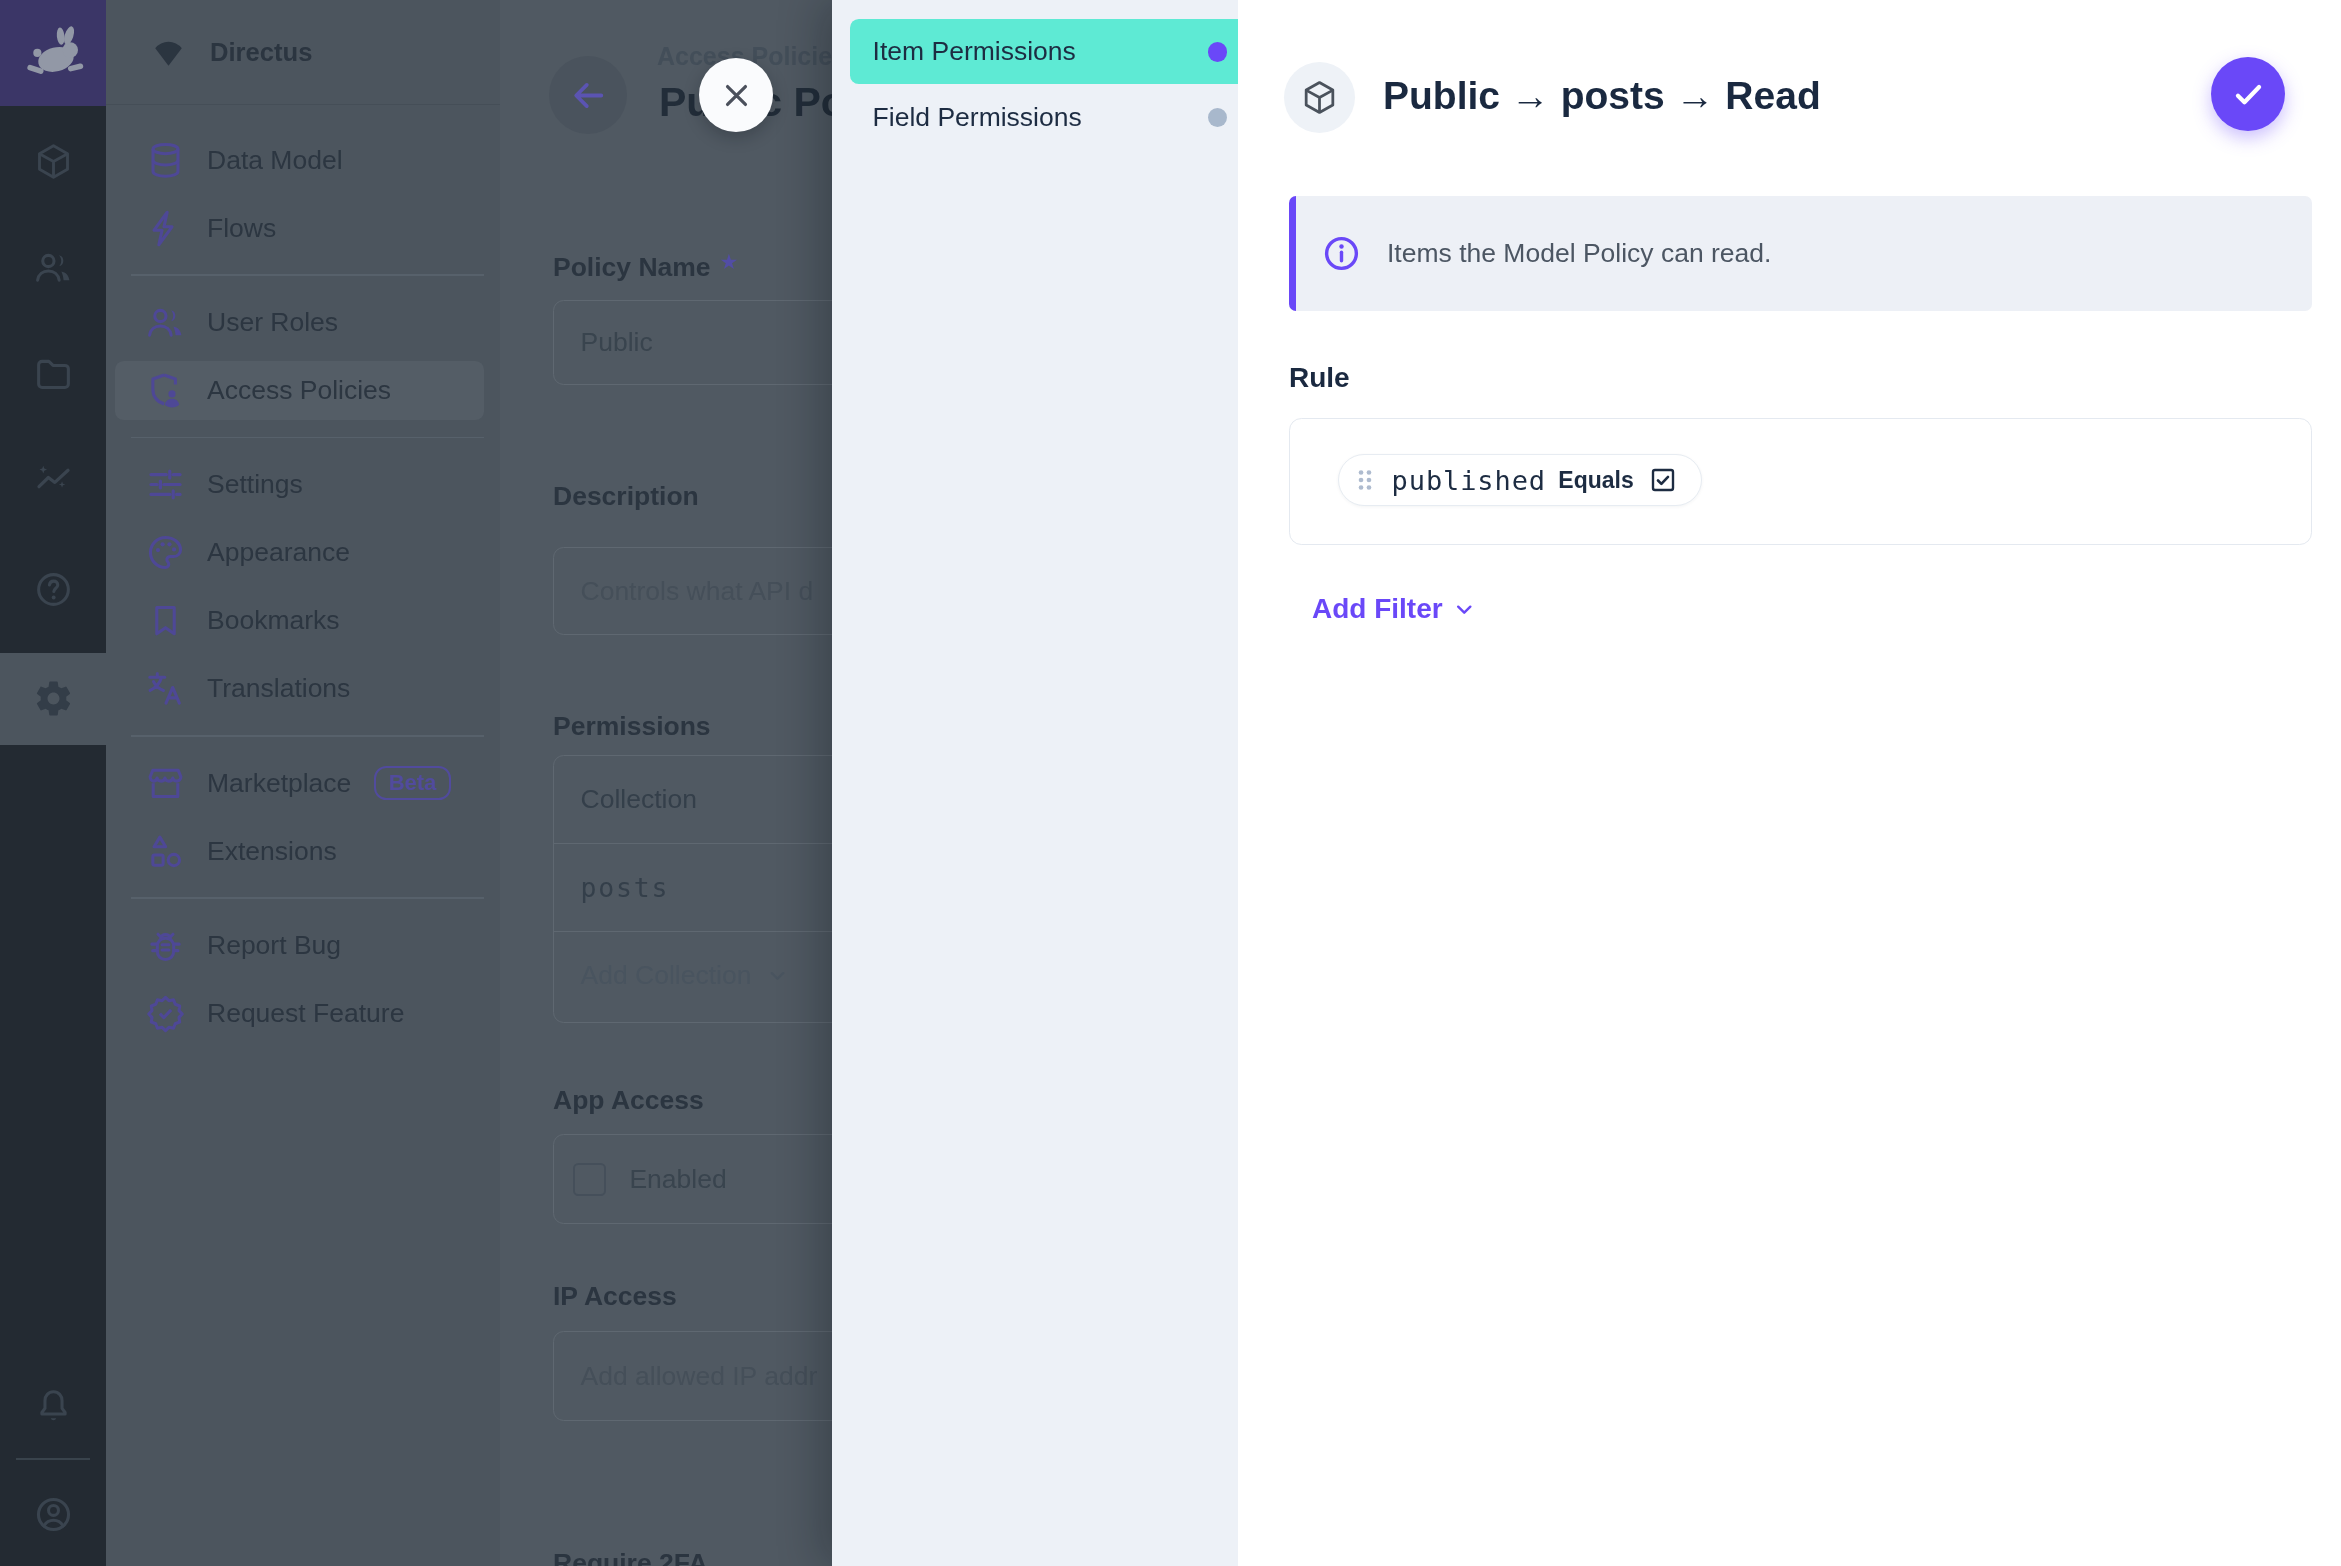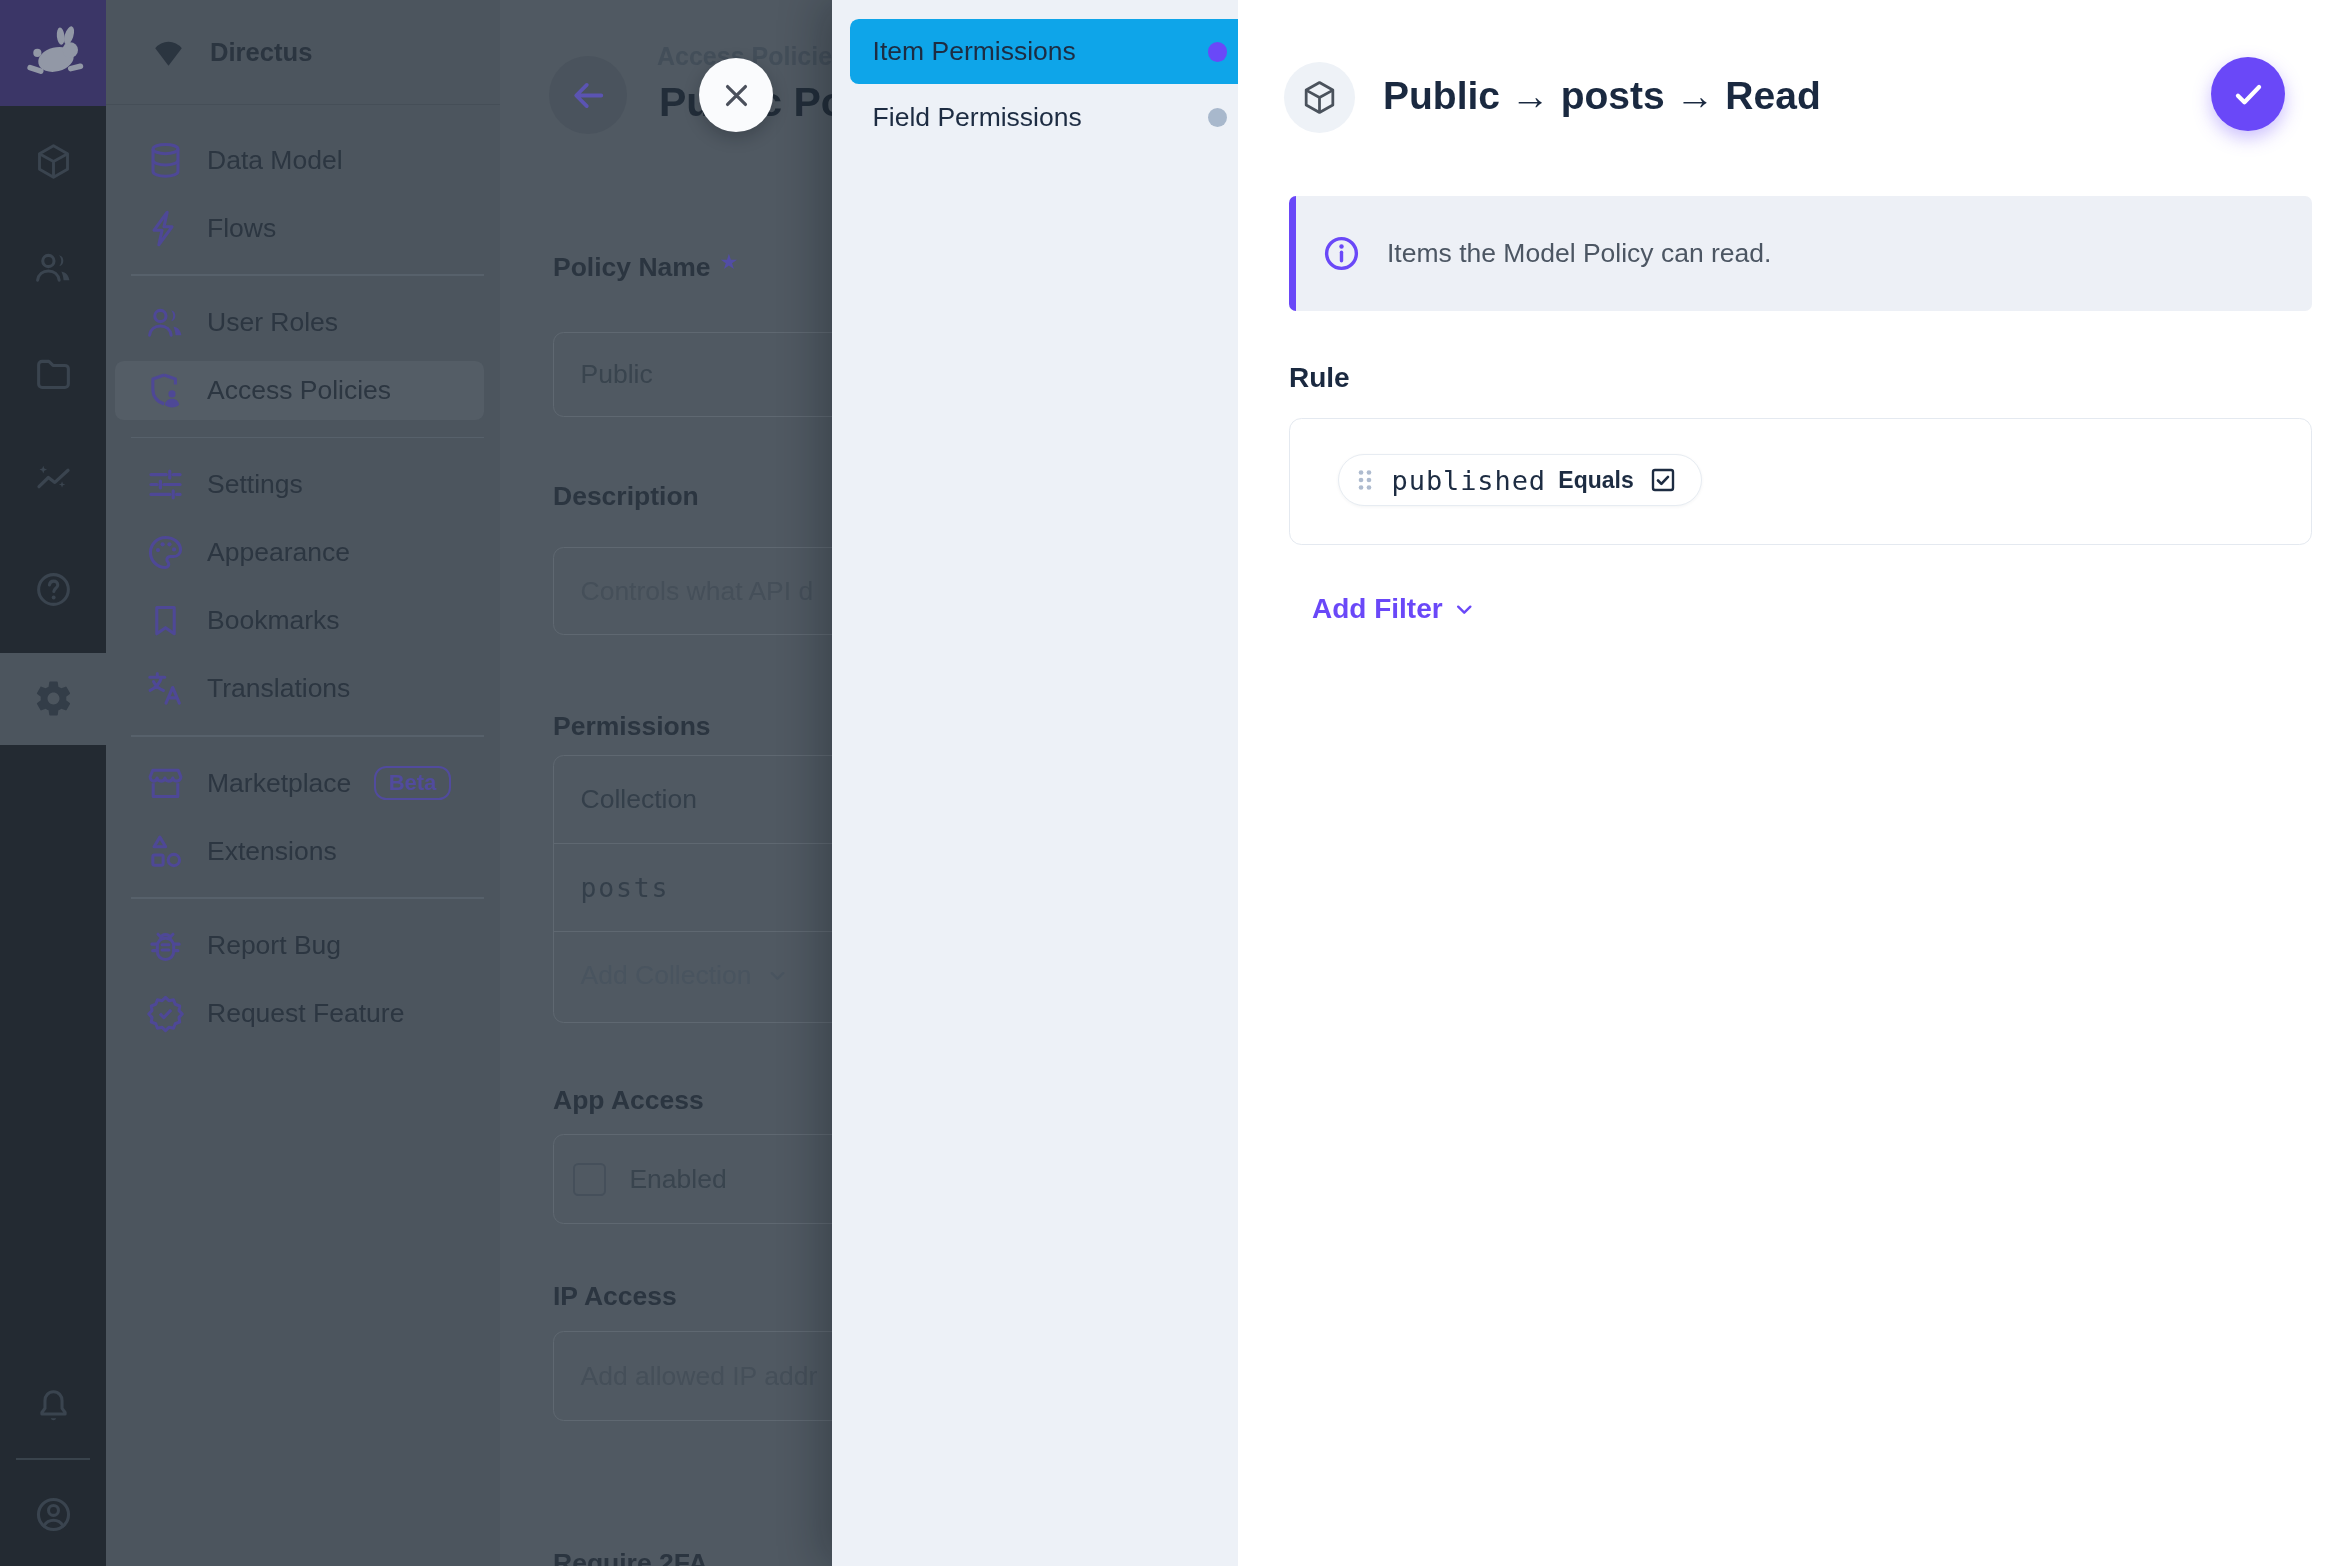--- a/index.html
+++ b/index.html
@@ -54,21 +54,21 @@
   .mono{font-family:"DejaVu Sans Mono","Liberation Mono",monospace;letter-spacing:1.8px;}
   .addrow{color:#49545f;gap:14px;}
   .cbx{width:29px;height:29px;border:2.6px solid #454f5a;border-radius:5.3px;flex:none;}
 
   
   .drawer{position:absolute;left:832px;top:0;width:1510px;height:100%;z-index:5;
           box-shadow:-12.3px 0 41px rgba(8,14,22,.28);}
   .subnav{position:absolute;left:0;top:0;width:406px;height:100%;background:#edf1f7;}
   .subnav-item{position:absolute;left:17.6px;width:381px;height:65px;border-radius:8.8px;
                display:flex;align-items:center;padding:0 0 0 23px;font-size:26.5px;font-weight:500;color:#1d2c42;}
-  .subnav-item.active{background:#0ea5e9;}
+  .subnav-item.active{background:#5eead4;}
   .snav-dot{position:absolute;right:26.5px;width:19.4px;height:19.4px;border-radius:50%;}
   .dot-on{background:var(--accent);}
   .dot-off{background:#a8b8cc;}
   .dcontent{position:absolute;left:406px;top:0;width:1104px;height:100%;background:#ffffff;}
   .dheader-icon{left:46px;top:62px;width:71px;height:71px;border-radius:50%;background:#eef2f7;
                 color:#4a525c;display:flex;align-items:center;justify-content:center;}
   .dtitle{left:145px;top:74px;font-size:39px;font-weight:700;color:#1a2940;white-space:nowrap;}
   .fab{left:973px;top:57px;width:74px;height:74px;border-radius:50%;background:var(--accent);color:#fff;
        display:flex;align-items:center;justify-content:center;box-shadow:0 7px 17.6px rgba(106,72,248,.35);}
   .notice{left:51px;top:196px;width:1023px;height:115px;background:#edf0f6;border-left:7px solid var(--accent);
@@ -100,21 +100,21 @@
               <path d="M19.5 12h-14M11 5.8 4.8 12l6.2 6.2"></path>
             </g>
           </svg>
         </span>
     </div>
     <div class="abs page-title">Public Po</div>
 
     <div class="abs f-label" style="left:53px;top:250px;">
       <span>Policy Name</span><span class="req-star">★</span>
     </div>
-    <div class="abs f-box" style="top:332px;height:83px;">
+    <div class="abs f-box" style="top:300px;height:83px;">
       <span class="value-text">Public</span>
     </div>
 
     <div class="abs f-label" style="left:53px;top:481px;">Description</div>
     <div class="abs f-box" style="top:547px;height:86px;">
       <span class="ph-text">Controls what API d</span>
     </div>
 
     <div class="abs f-label" style="left:53px;top:711px;">Permissions</div>
     <div class="abs perm-table">

